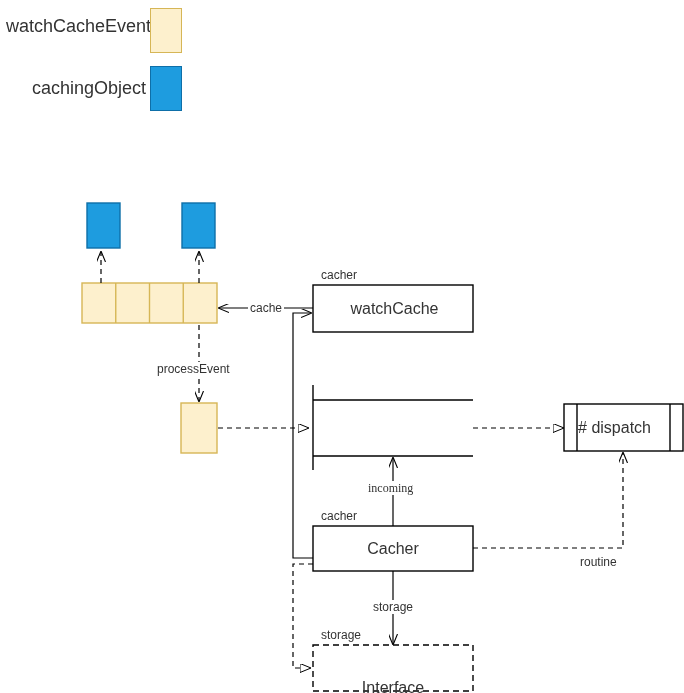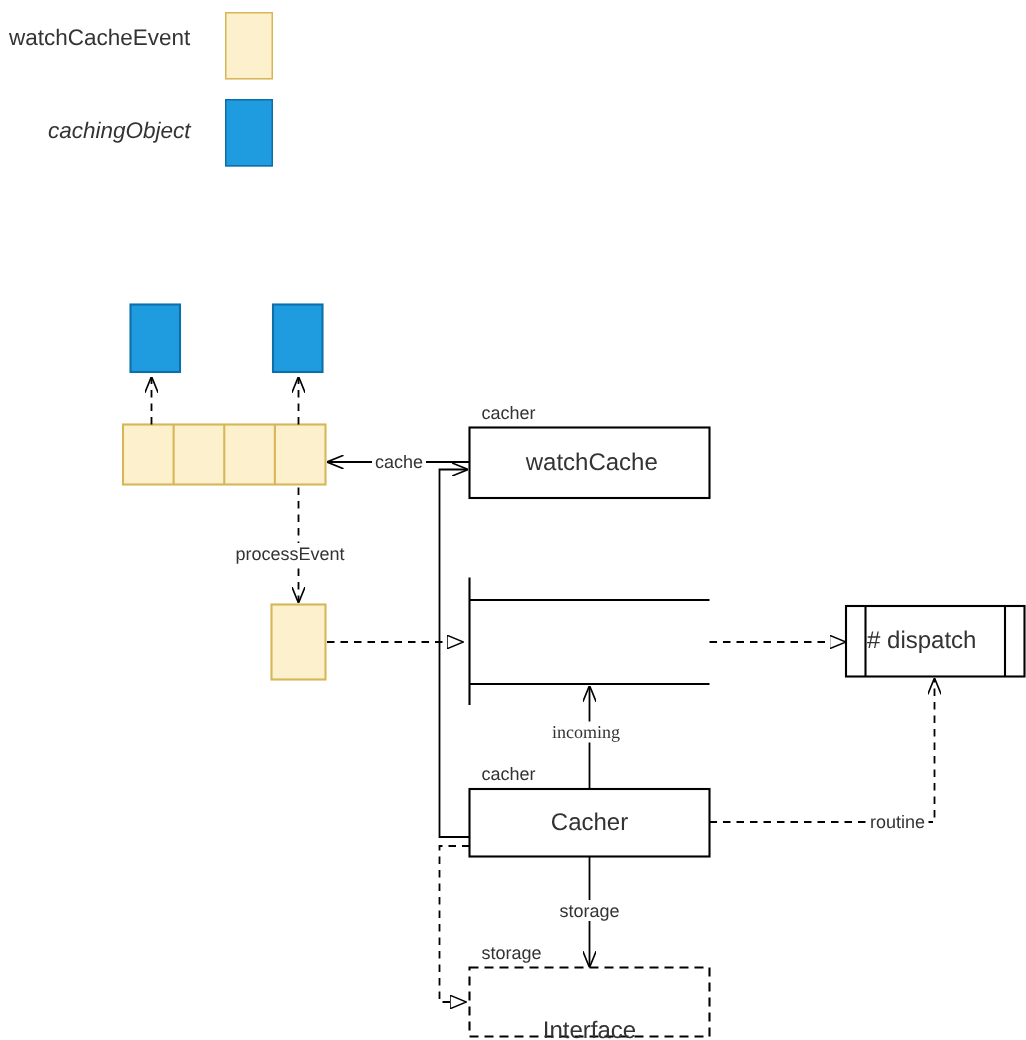--- a/index.html
+++ b/index.html
@@ -28,21 +28,21 @@
   .lbl {
     position: absolute;
     color: #333333;
     font-size: 12px;
     line-height: 14px;
     white-space: nowrap;
     background: #ffffff;
     padding: 0 2px;
   }
   .lbl-legend {
-    font-size: 15px;
+    font-size: 18px;
     line-height: 18px;
     color: #333333;
   }
   .lbl-box {
     font-size: 16px;
     line-height: 19px;
     color: #333333;
     background: transparent;
     padding: 0;
   }
@@ -150,21 +150,21 @@
     </g>
 
     <g>
       <rect x="313" y="645" width="160" height="46" fill="#ffffff" stroke="#000000" stroke-width="1.4" stroke-dasharray="6,4"></rect>
     </g>
   </svg>
 
   <div class="lbl lbl-legend" style="left:4px; top:17px;">watchCacheEvent</div>
   <div class="swatch" style="left:150px; top:8px; width:32px; height:45px; background:#fdf0cd; border:1.4px solid #d6b656;"></div>
 
-  <div class="lbl lbl-legend" style="left:30px; top:79px;font-style:italic;">cachingObject</div>
+  <div class="lbl lbl-legend" style="left:30px; top:79px;">cachingObject</div>
   <div class="swatch" style="left:150px; top:66px; width:32px; height:45px; background:#1e9cdf; border:1.4px solid #0e6fa8;"></div>
 
   <div class="lbl lbl-box" style="left:313px; top:299px; width:163px; text-align:center;">watchCache</div>
 
   <div class="lbl lbl-box" style="left:577px; top:418px; width:75px; text-align:center;"># dispatch</div>
 
   <div class="lbl lbl-box" style="left:313px; top:539px; width:160px; text-align:center;">Cacher</div>
 
   <div class="lbl lbl-box" style="left:313px; top:658px; width:160px; text-align:center;margin-top:20px;">Interface</div>
 
@@ -173,17 +173,17 @@
   <div class="lbl" style="left:319px; top:509px;">cacher</div>
 
   <div class="lbl" style="left:319px; top:628px;">storage</div>
 
   <div class="lbl" style="left:248px; top:301px;">cache</div>
 
   <div class="lbl" style="left:155px; top:362px;">processEvent</div>
 
   <div class="lbl" style="left:366px; top:481px;font-family:Liberation Serif, serif;">incoming</div>
 
-  <div class="lbl" style="left:578px; top:541px;">routine</div>
+  <div class="lbl" style="left:578px; top:555px;">routine</div>
 
   <div class="lbl" style="left:371px; top:600px;">storage</div>
 
 </div>
 
 </body></html>

